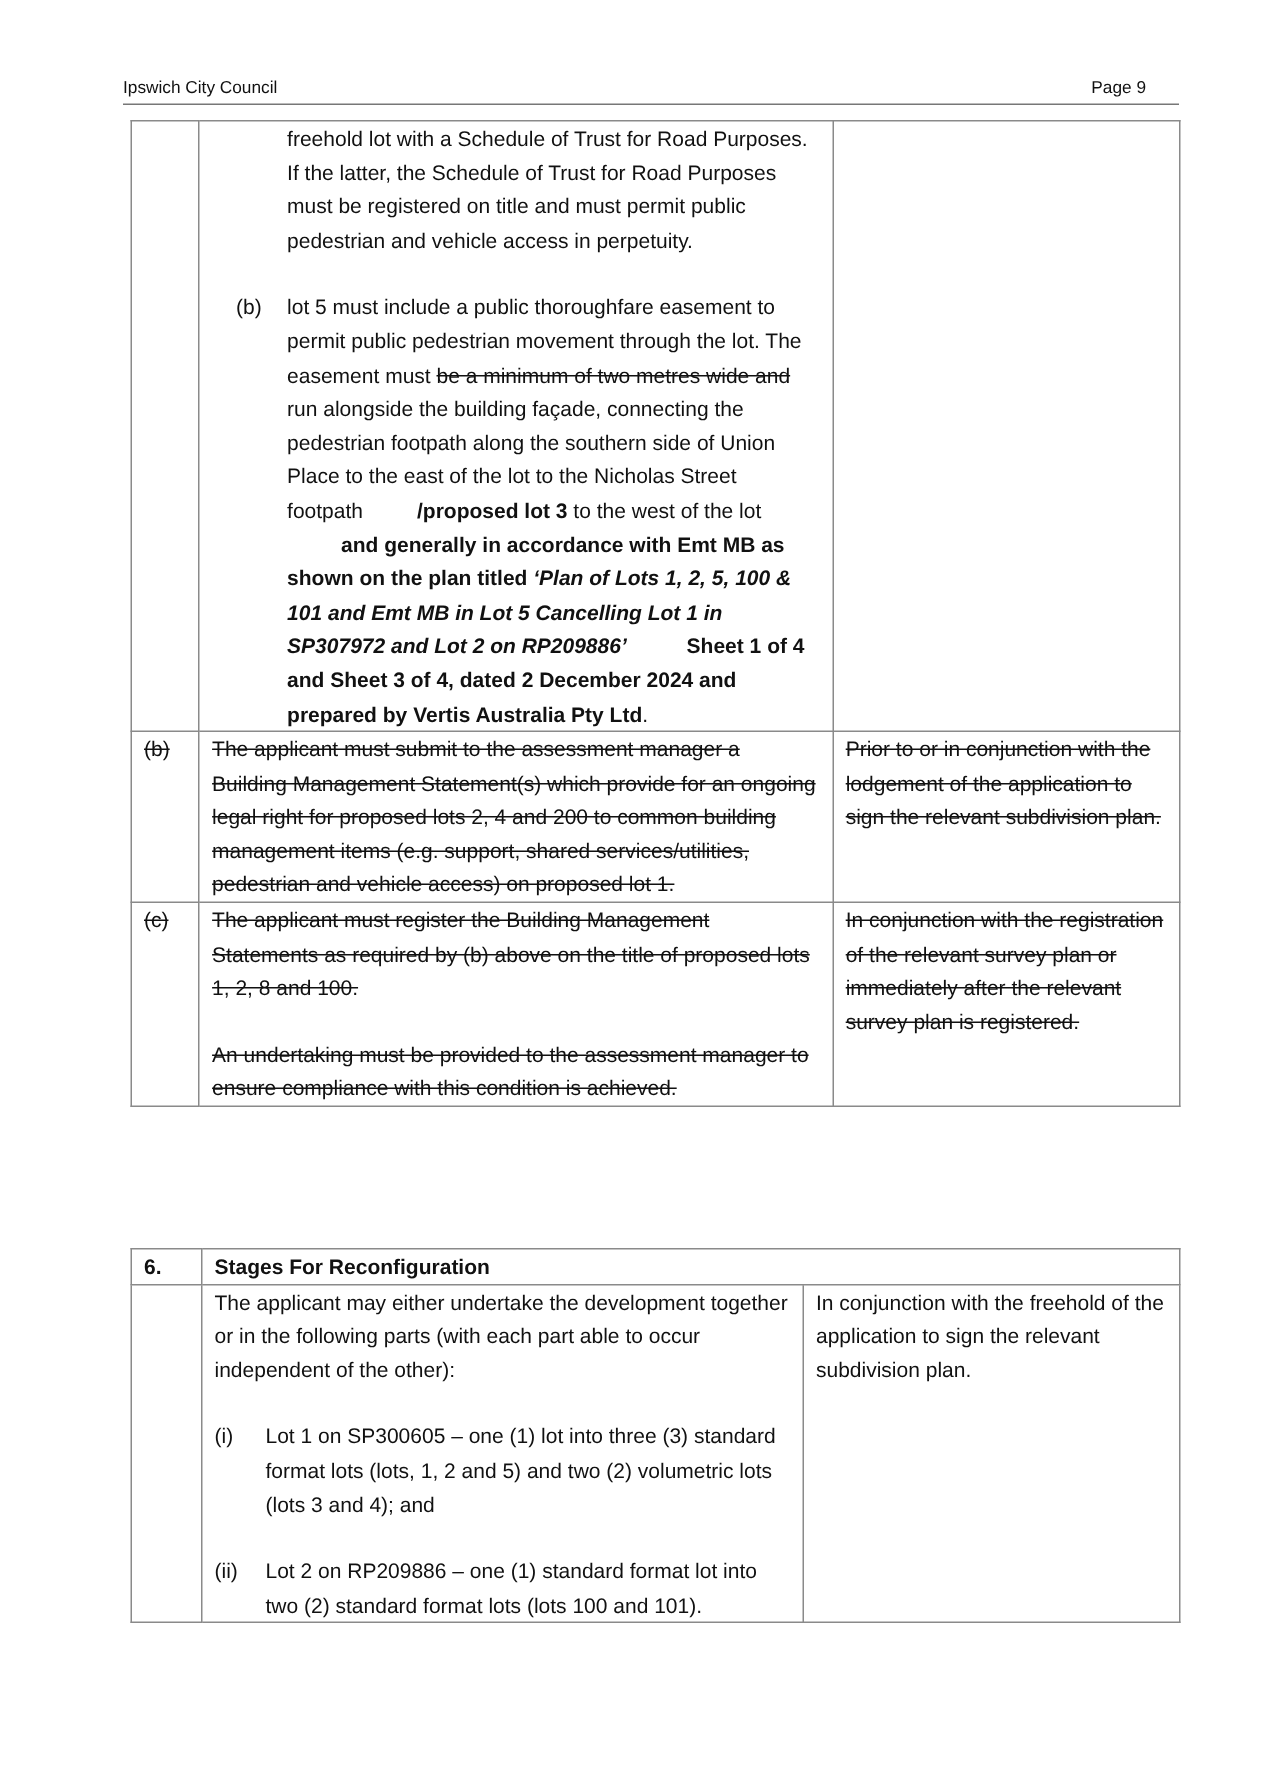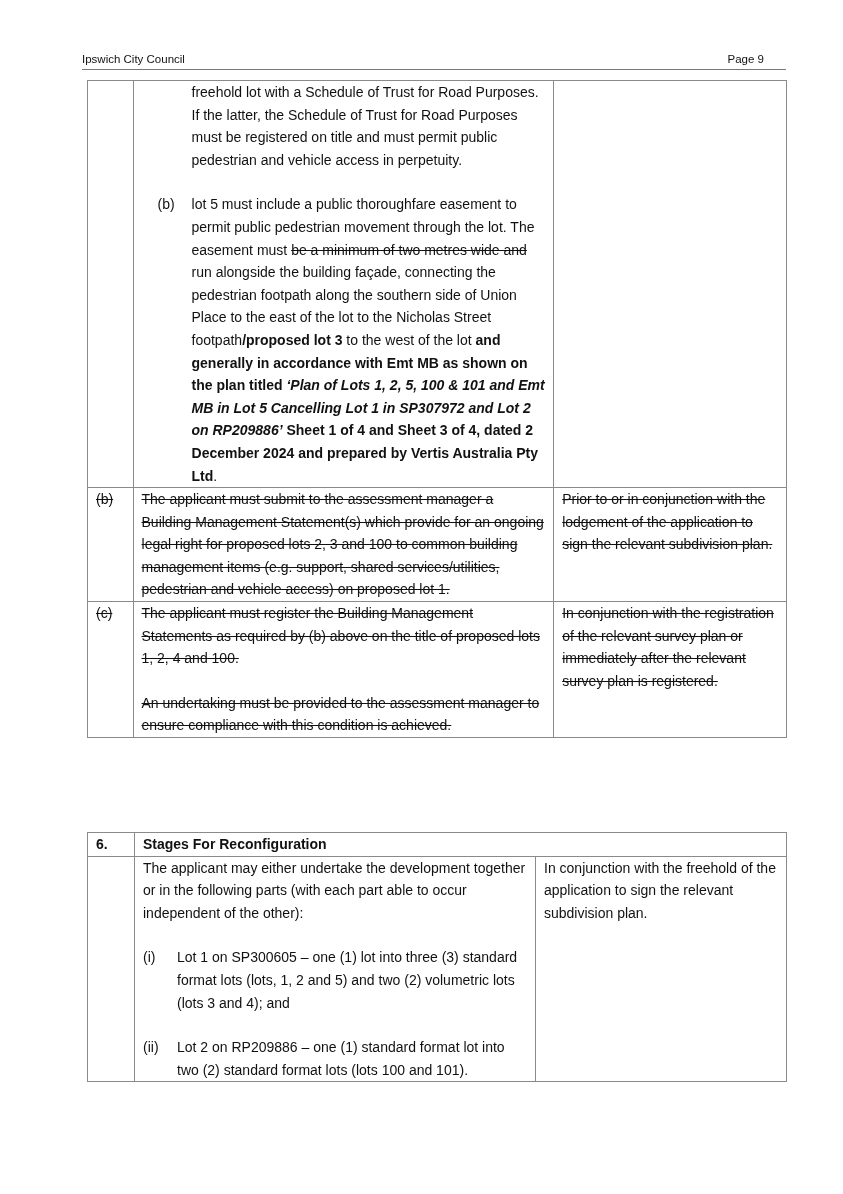--- a/index.html
+++ b/index.html
@@ -9,21 +9,21 @@
          font-size:11.5px; border-bottom:1.5px solid #777;text-decoration:underline; }
   .hdr .l { position:absolute; left:0; top:2px; }
   .hdr .r { position:absolute; right:22px; top:2px; }
   table { position:absolute; left:87px; width:700px; border-collapse:collapse;
           font-size:14px; line-height:22.6px; }
   td { border:1px solid #8a8a8a; vertical-align:top; padding:0 8px; }
   td.c1 { width:30px; }
   td.c2 { width:384px;border-radius:31px; }
   td.c3 { width:234px;margin-top:44px; }
   .strike { text-decoration:line-through; }
-  .b { font-weight:bold; }
+  .b { font-weight:bold;margin-left:36px; }
   .bi { font-weight:bold; font-style:italic; }
   .sub { display:flex; }
   .sub .lbl { width:34px; flex:none; }
   .sub .txt { flex:1; }
   .gap { height:22px; }
   #t1 { top:80px; }
   #t2 { top:832px; }
   #t1 .first .c2 { padding-left:58px; }
 </style>
 </head>
@@ -43,27 +43,27 @@
       <div class="gap"></div>
       <div class="sub" style="margin-left:-34px">
         <span class="lbl">(b)</span>
         <span class="txt"><span>lot 5 must include a public thoroughfare easement to permit public pedestrian movement through the lot.  The easement must </span><span class="strike">be a minimum of two metres wide and</span><span> run alongside the building façade, connecting the pedestrian footpath along the southern side of Union Place to the east of the lot to the Nicholas Street footpath</span><span class="b">/proposed lot 3</span><span> to the west of the lot </span><span class="b">and generally in accordance with Emt MB as shown on the plan titled </span><span class="bi">‘Plan of Lots 1, 2, 5, 100 &amp; 101 and Emt MB in Lot 5 Cancelling Lot 1 in SP307972 and Lot 2 on RP209886’</span><span class="b"> Sheet 1 of 4 and Sheet 3 of 4, dated 2 December 2024 and prepared by Vertis Australia Pty Ltd</span><span>.</span></span>
       </div>
     </td>
     <td class="c3"></td>
   </tr>
   <tr>
     <td class="c1 strike">(b)</td>
-    <td class="c2 strike" style="padding-left:8px">The applicant must submit to the assessment manager a Building Management Statement(s) which provide for an ongoing legal right for proposed lots 2, 3 and 100 to common building management items (e.g. support, shared services/utilities, pedestrian and vehicle access) on proposed lot 1.</td>
+    <td class="c2 strike" style="padding-left:8px">The applicant must submit to the assessment manager a Building Management Statement(s) which provide for an ongoing legal right for proposed lots 2, 4 and 200 to common building management items (e.g. support, shared services/utilities, pedestrian and vehicle access) on proposed lot 1.</td>
     <td class="c3 strike">Prior to or in conjunction with the lodgement of the application to sign the relevant subdivision plan.</td>
   </tr>
   <tr>
     <td class="c1 strike">(c)</td>
     <td class="c2" style="padding-left:8px">
-      <div class="strike">The applicant must register the Building Management Statements as required by (b) above on the title of proposed lots 1, 2, 4 and 100.</div>
+      <div class="strike">The applicant must register the Building Management Statements as required by (b) above on the title of proposed lots 1, 2, 8 and 100.</div>
       <div class="gap"></div>
       <div class="strike">An undertaking must be provided to the assessment manager to ensure compliance with this condition is achieved.</div>
     </td>
     <td class="c3 strike">In conjunction with the registration of the relevant survey plan or immediately after the relevant survey plan is registered.</td>
   </tr>
 </tbody>
   </table>
 
 <table id="t2">
   <tbody>

